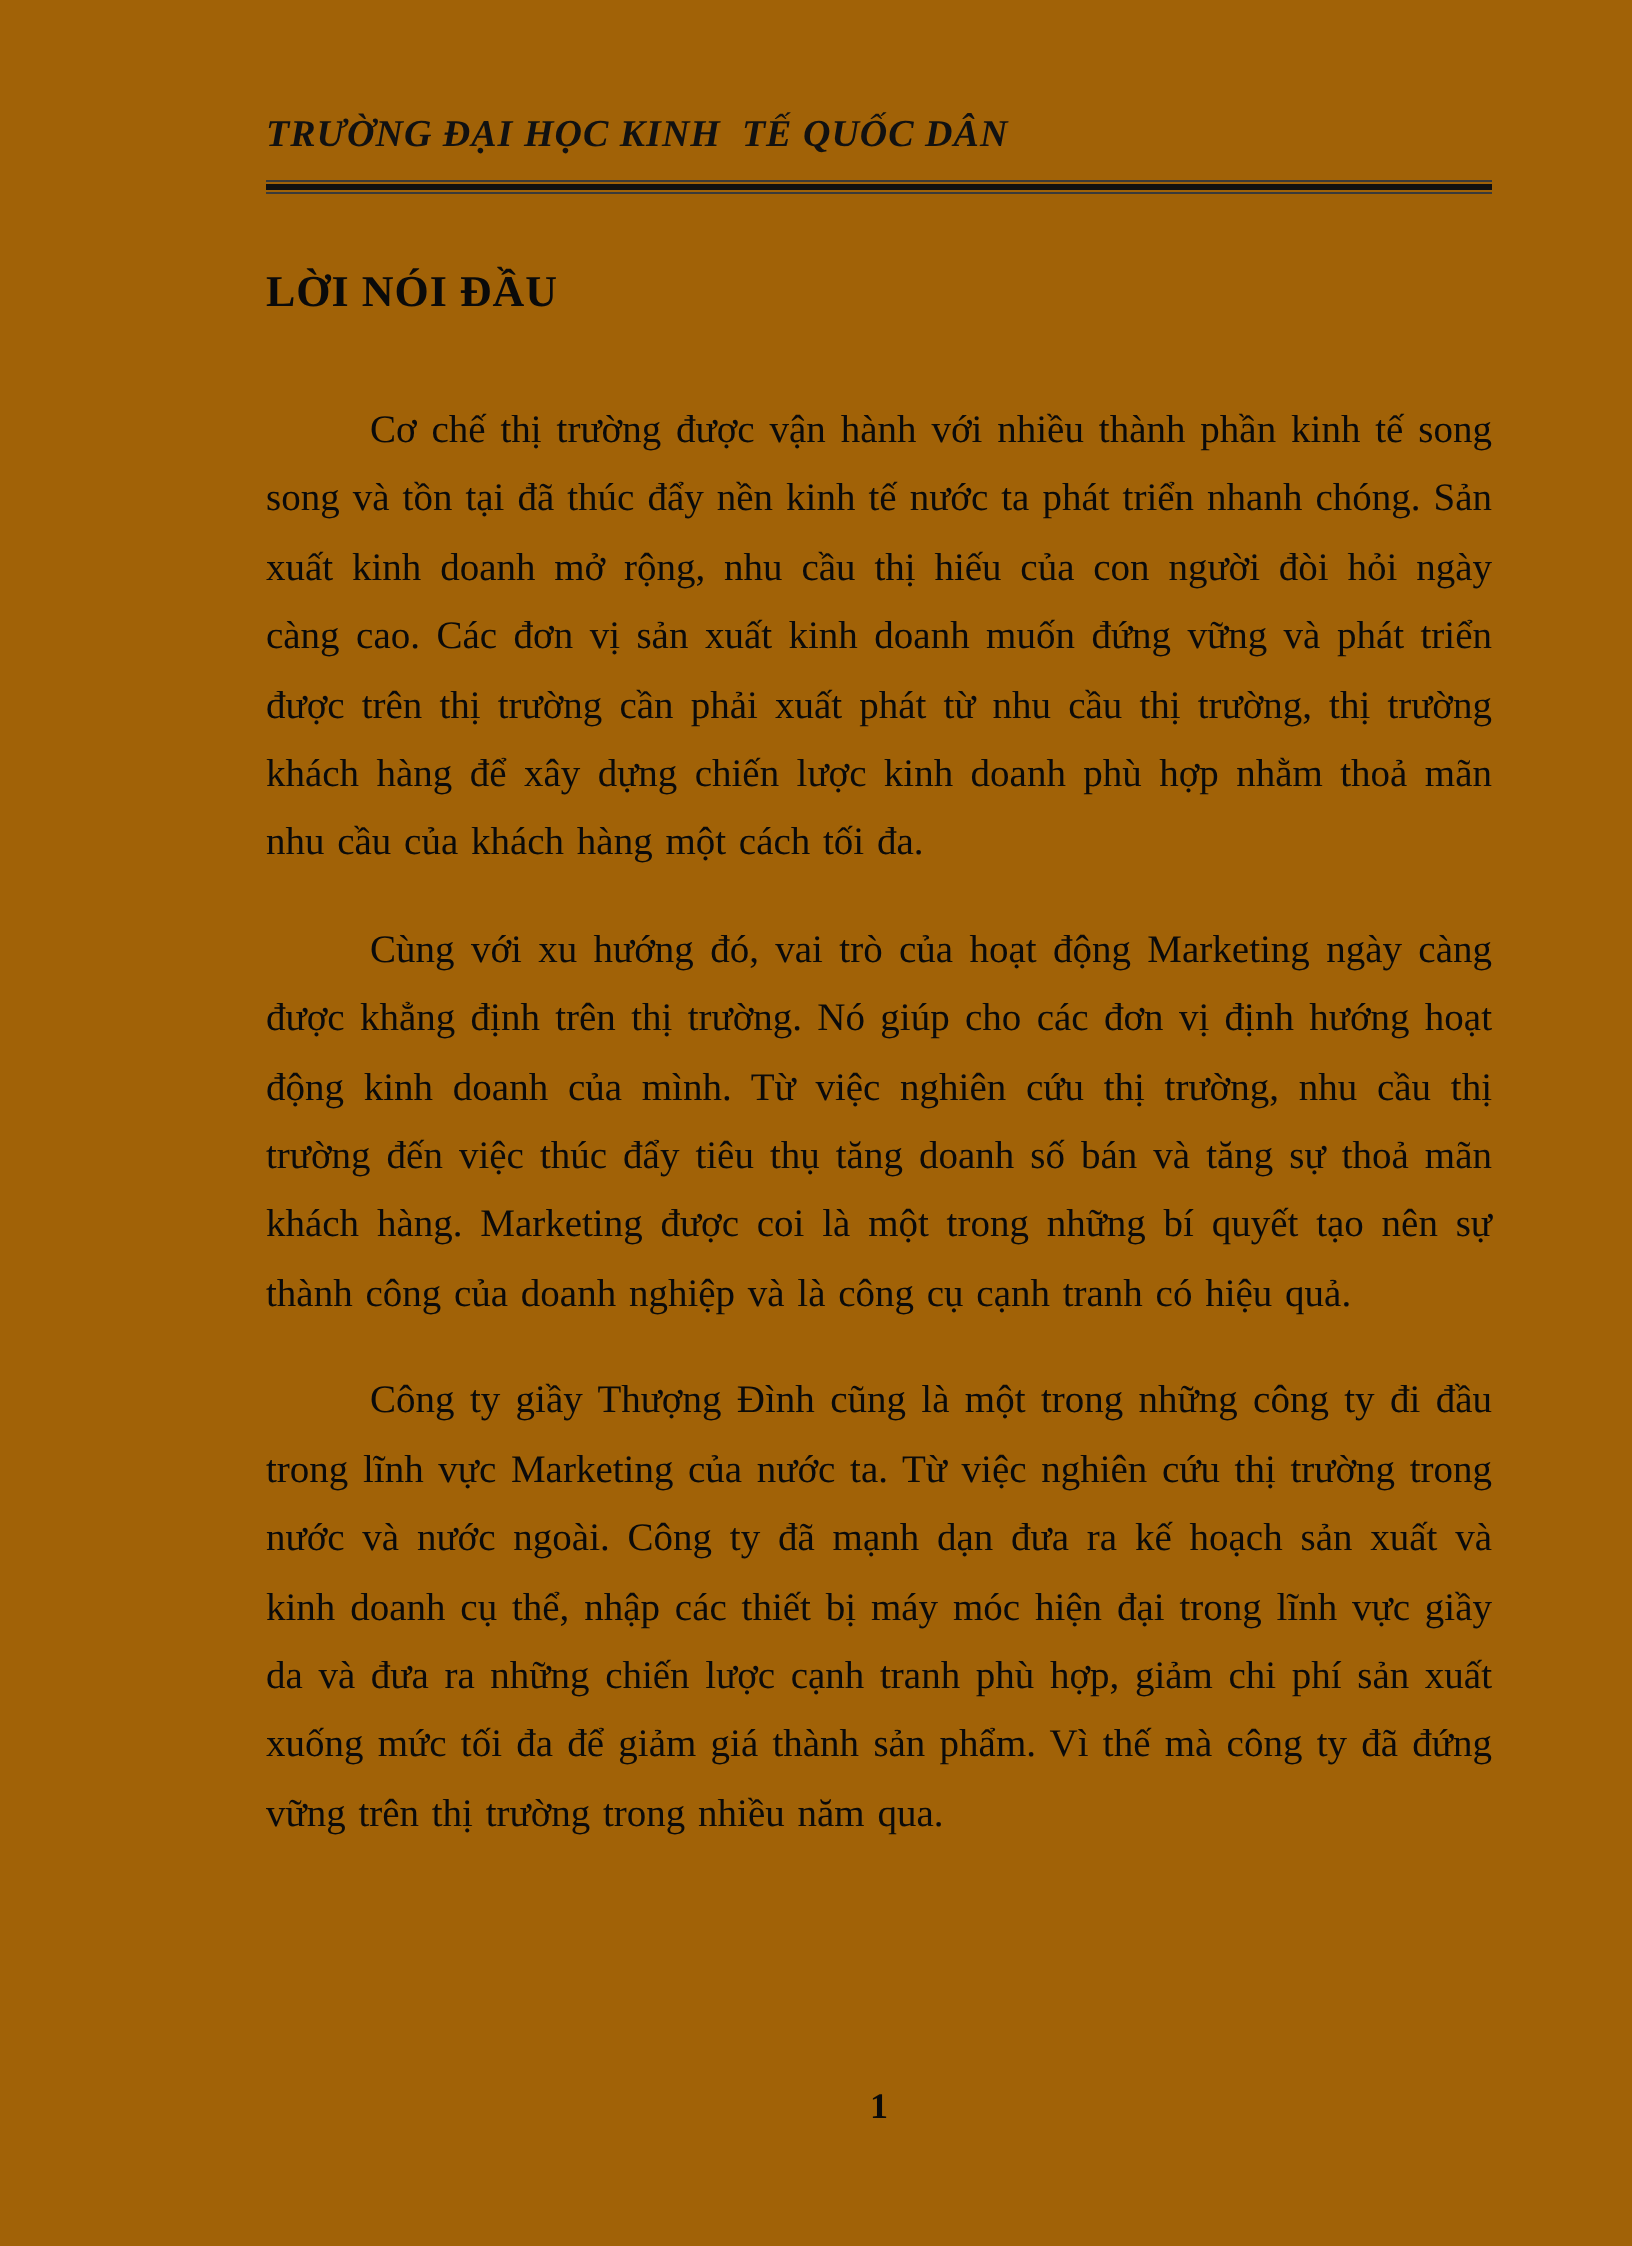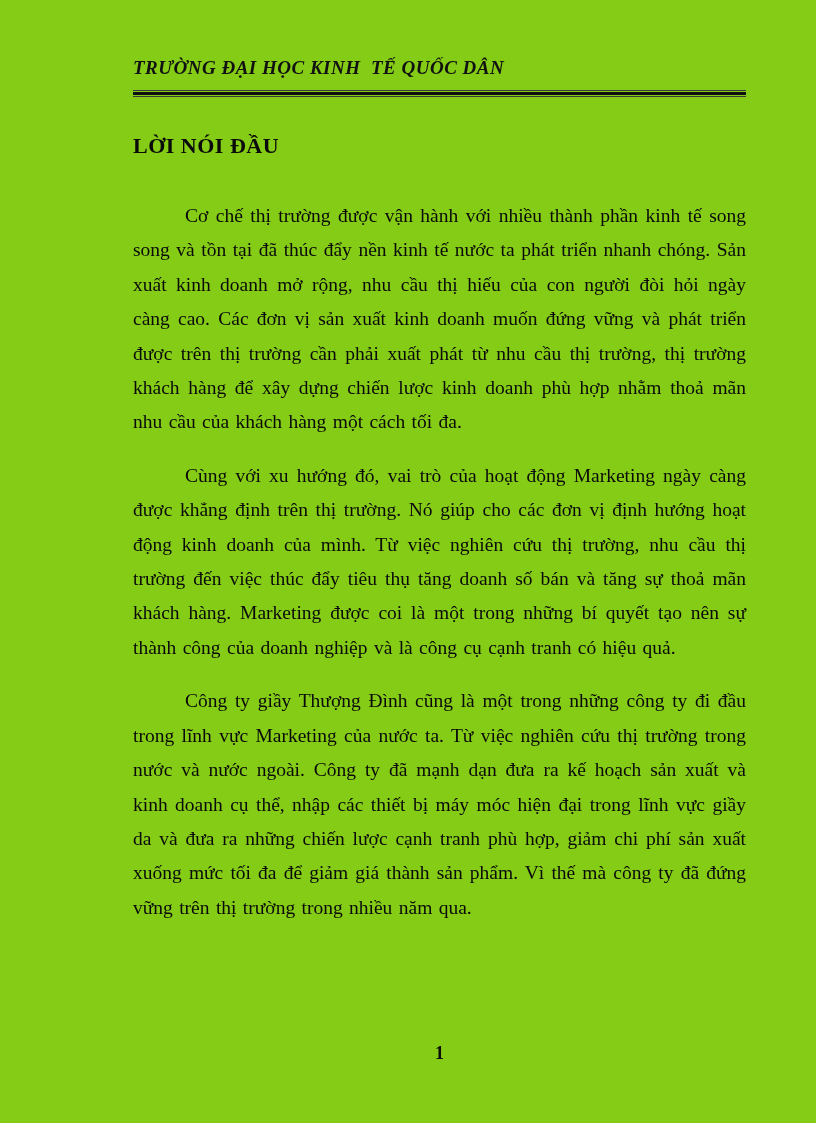--- a/index.html
+++ b/index.html
@@ -2,21 +2,21 @@
 <html><head>
 <meta charset="utf-8">
 <style>
   * { margin: 0; padding: 0; box-sizing: border-box; }
   html, body { background: #888; }
   .page {
     position: relative;
     width: 816px;
     height: 1123px;
     margin: 0 auto;
-    background: #84cc16;
+    background: #a16207;
     font-family: "Liberation Serif", "DejaVu Serif", serif;
     color: #000000;
     overflow: hidden;
   }
   .content {
     position: absolute;
     left: 133px;
     right: 70px;
     top: 0;
   }

